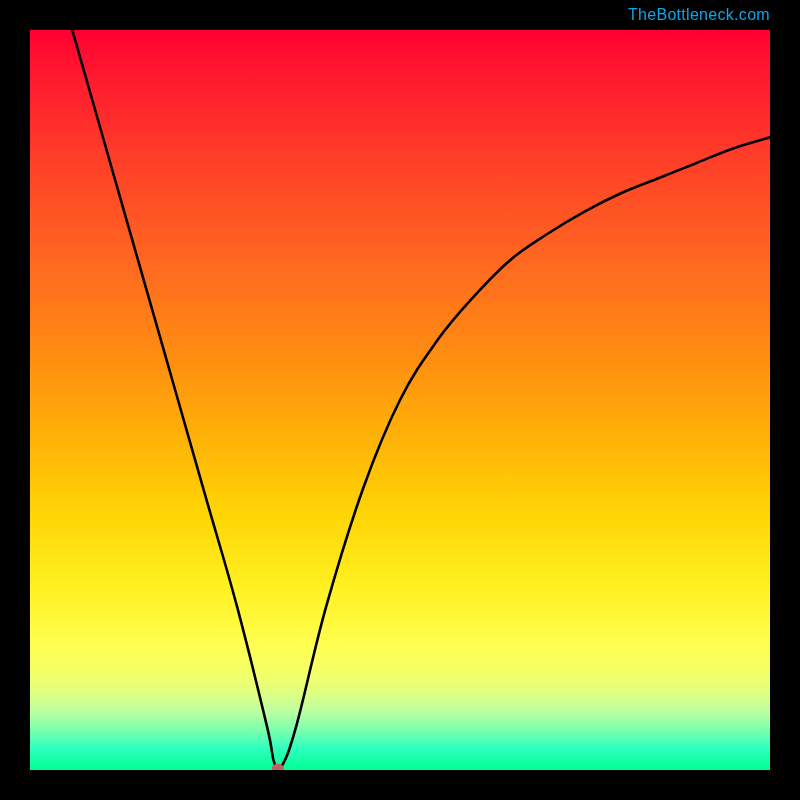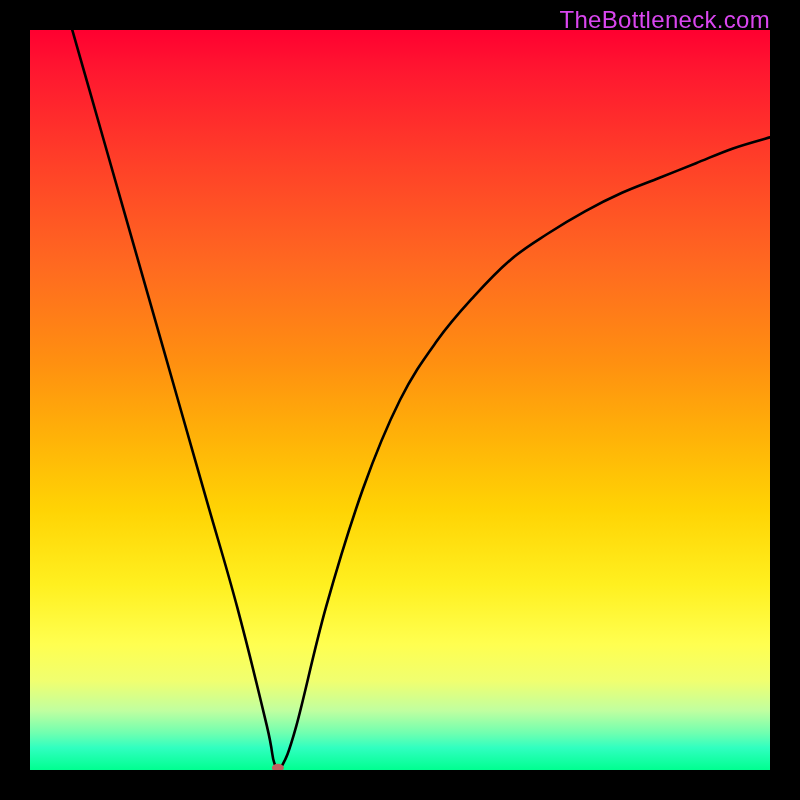--- a/index.html
+++ b/index.html
@@ -44,22 +44,22 @@
     left: 0;
     top: 0;
     width: 740px;
     height: 740px;
     pointer-events: none;
   }
   .watermark {
     position: absolute;
     top: 6px;
     right: 30px;
-    color: #d946ef;
-    font-size: 24px;
+    color: #0ea5e9;
+    font-size: 16px;
     font-weight: 500;
     letter-spacing: 0.3px;
     user-select: none;
     margin-left: 40px;
   }
 </style>
 </head>
 <body>
 
 <div class="container">

